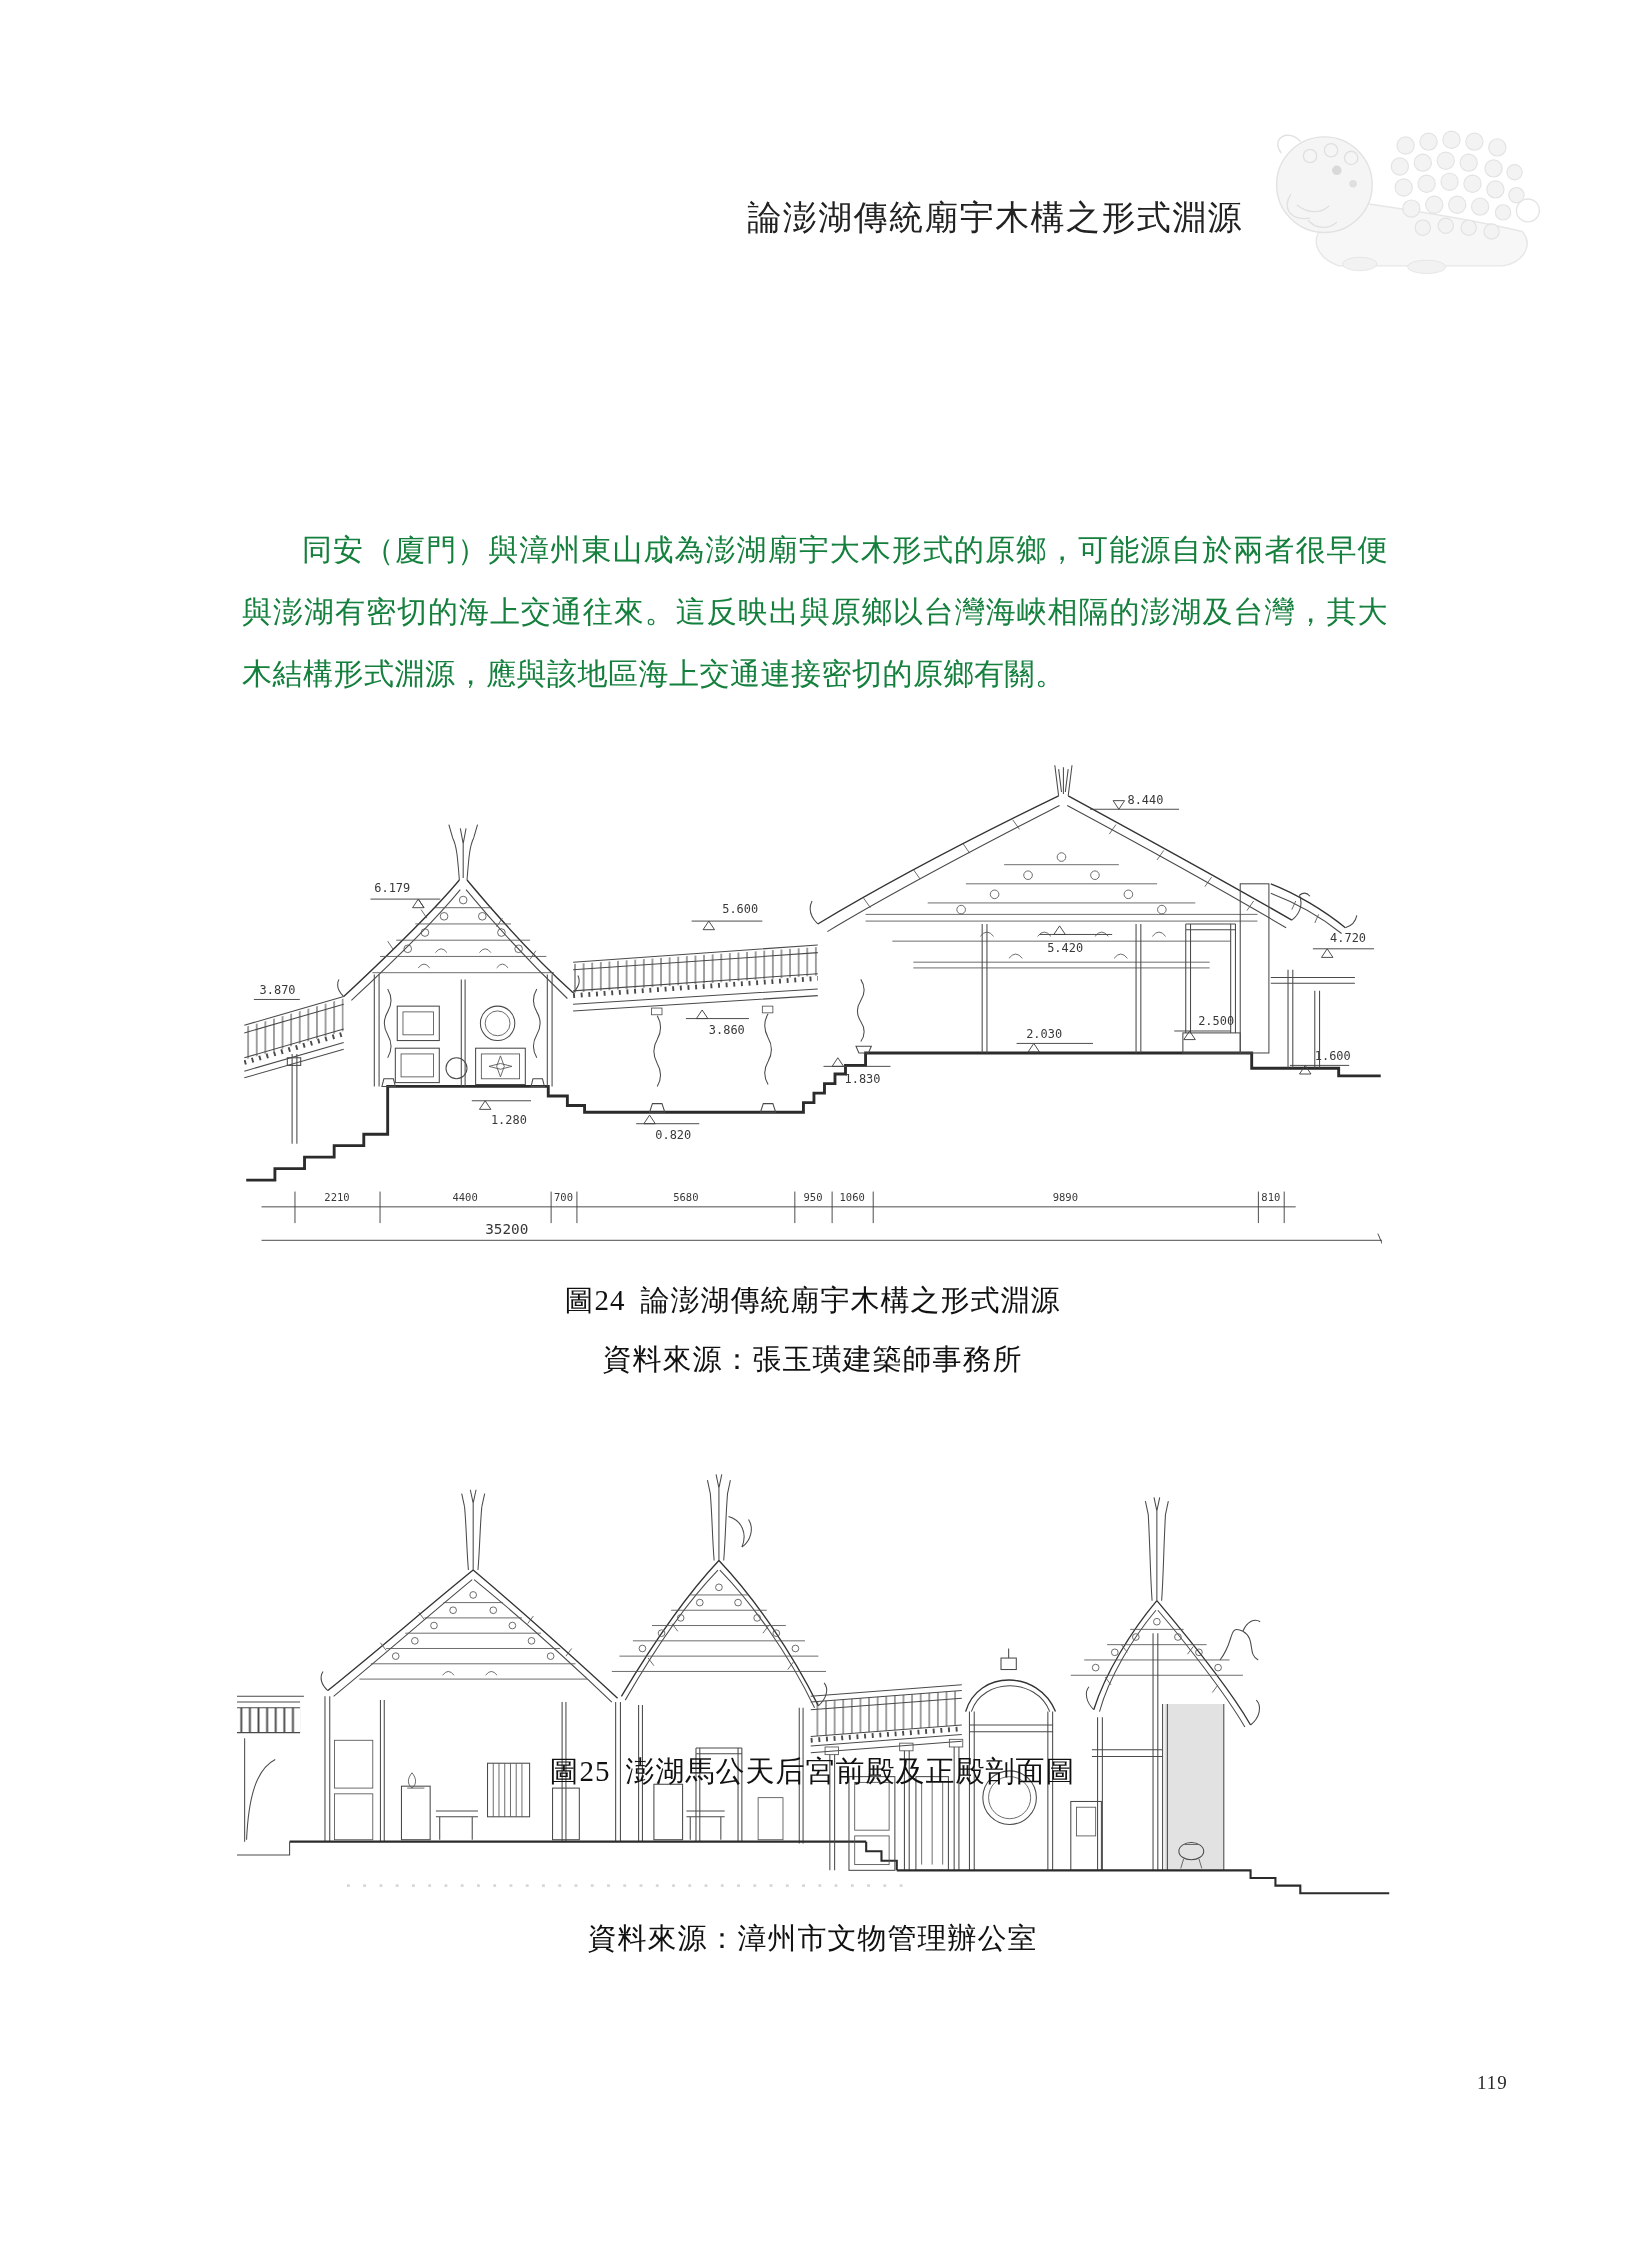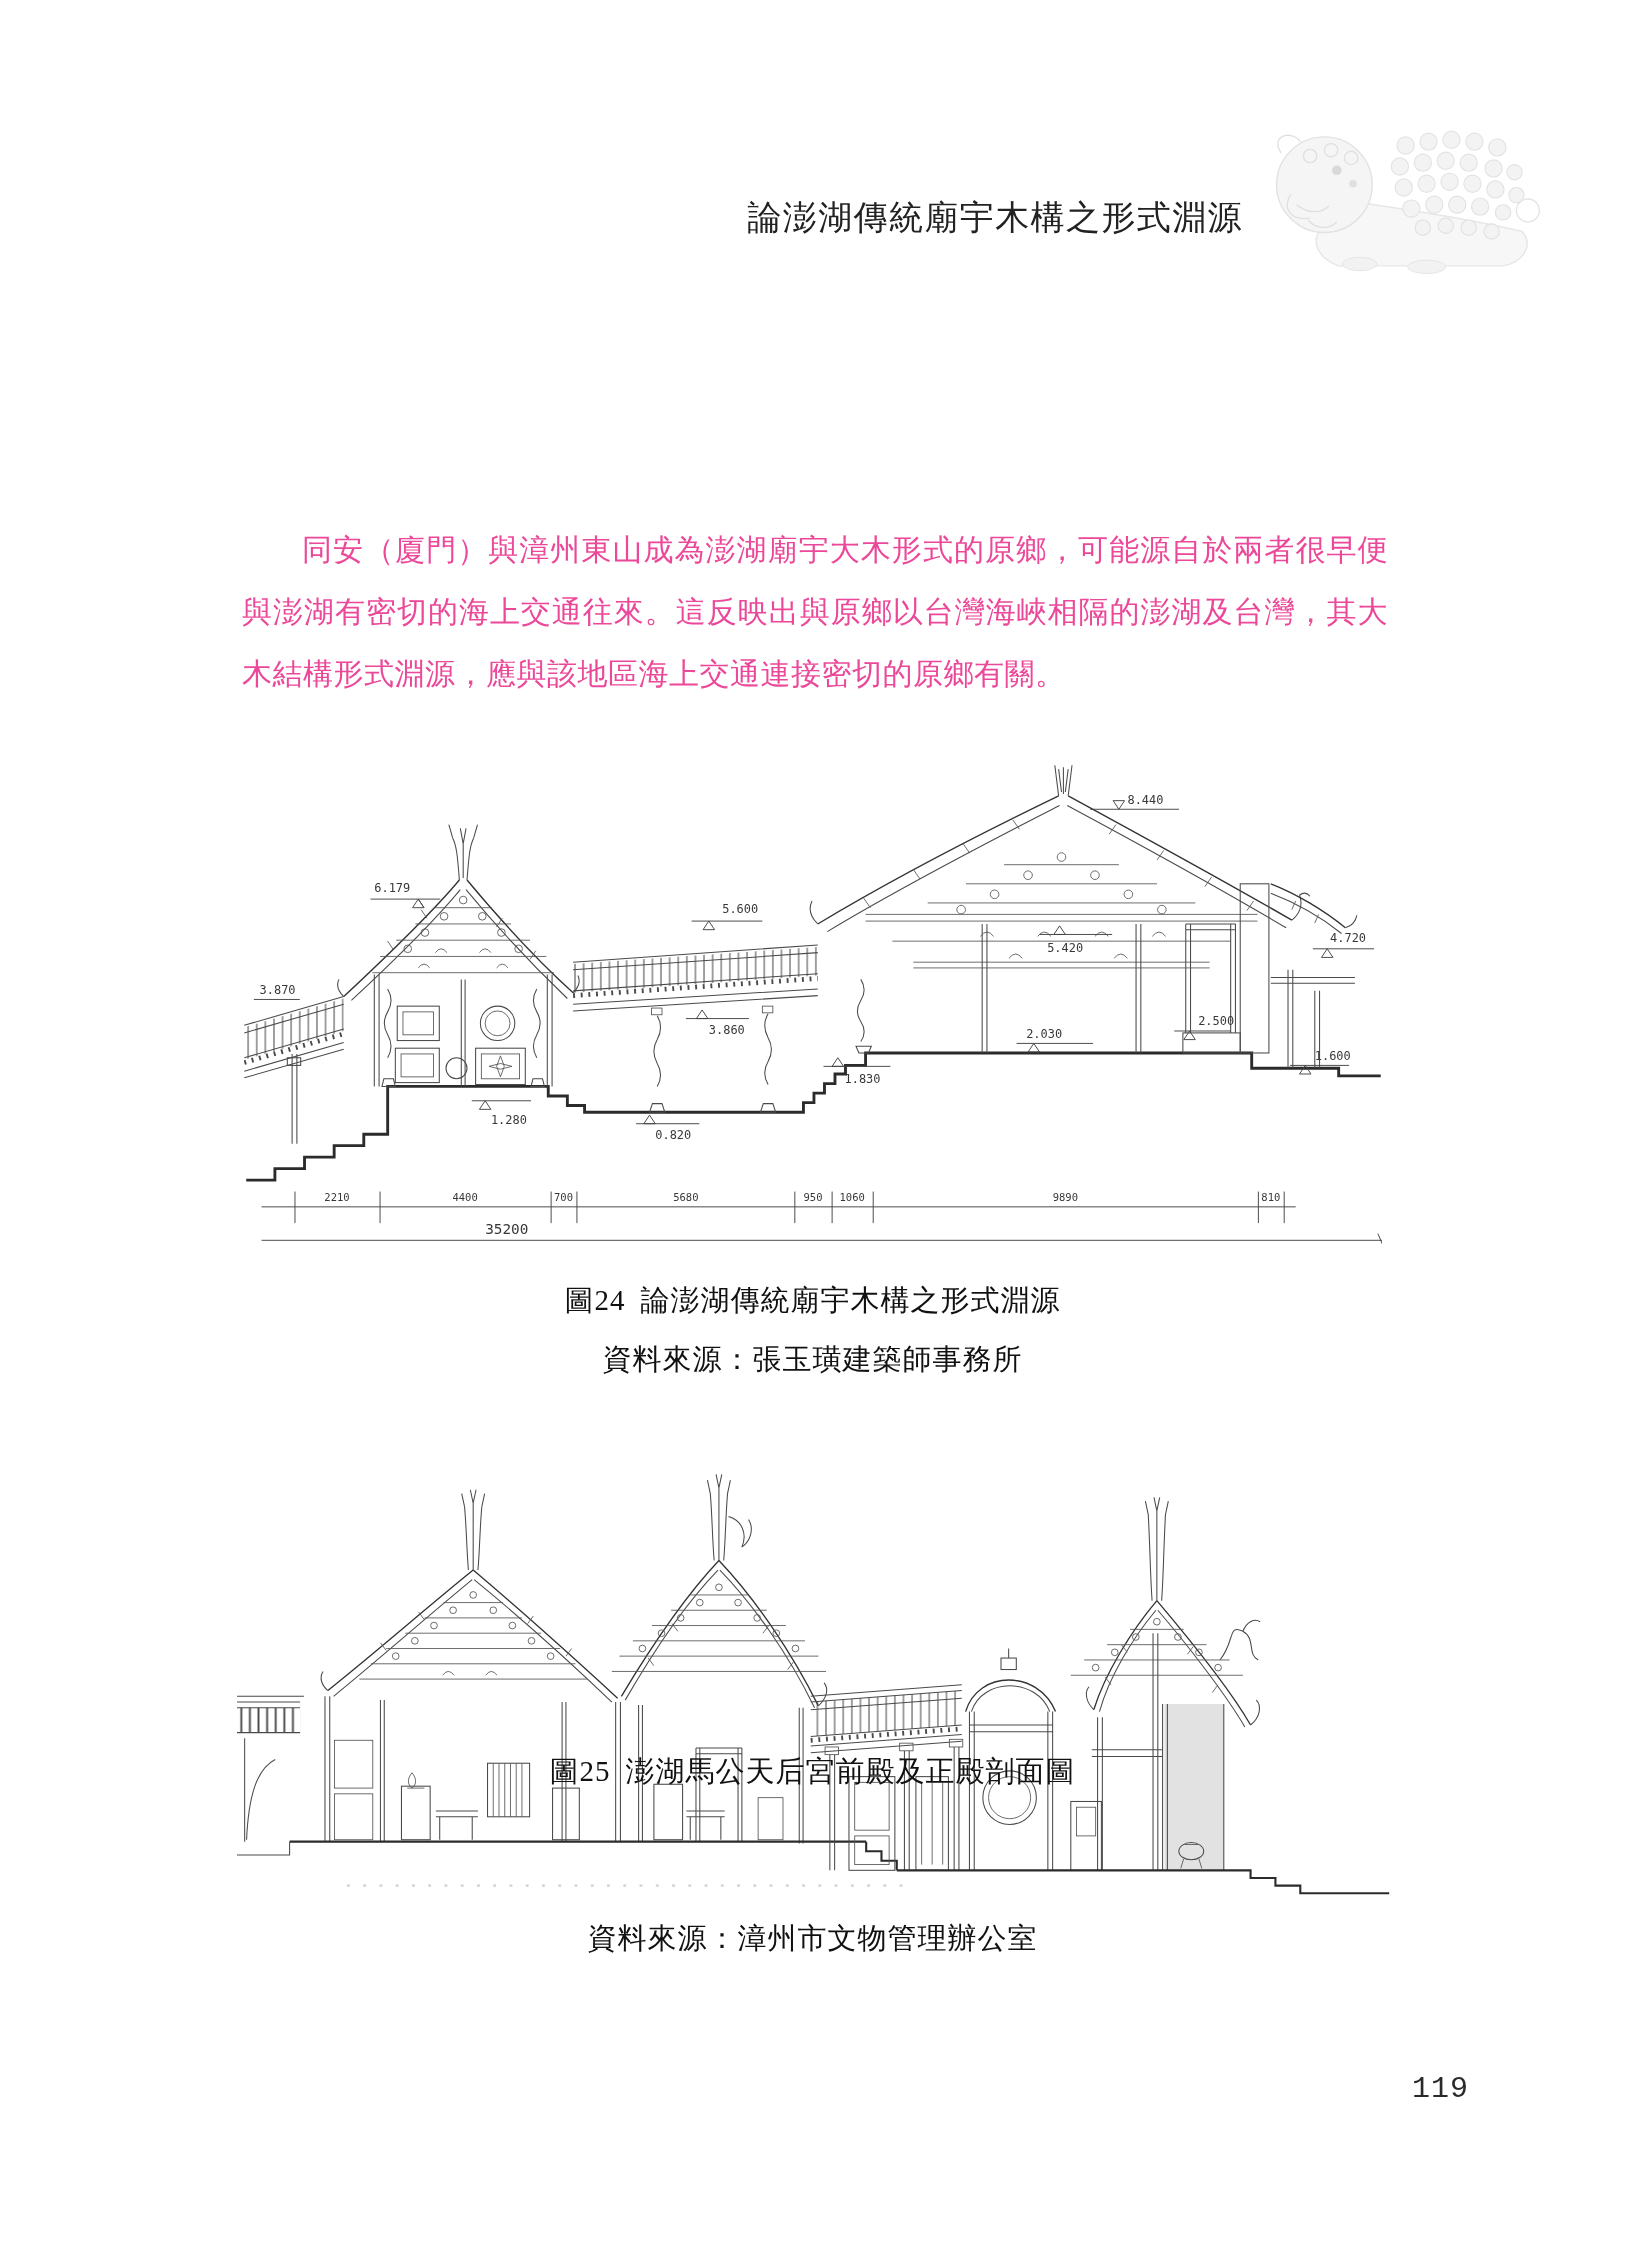--- a/index.html
+++ b/index.html
@@ -9,31 +9,31 @@
     overflow:hidden;
   }
   .abs{position:absolute;}
   .running-head{
     top:195px;right:382px;font-size:34px;letter-spacing:1.4px;color:#222;
   }
   .lion{left:1224px;top:113px;width:325px;height:172px;}
   .body-par{
     left:242px;top:519px;width:1146px;
     font-size:30px;line-height:62px;letter-spacing:0.5px;
-    text-align:justify;text-indent:60px;color:#ec4899;
+    text-align:justify;text-indent:60px;color:#15803d;
   }
   .fig-svg{left:244px;}
   .cap-row{
     left:239px;width:1147px;text-align:center;font-size:29px;color:#111;
     letter-spacing:1px;
   }
   .cap-num{margin-right:15px;}
   .page-num{
-    left:1412px;top:2072px;font-size:30px;color:#2a2a2a;
-    font-family:Liberation Mono, monospace;letter-spacing:1px;
+    left:1477px;top:2072px;font-size:19px;color:#2a2a2a;
+    font-family:Liberation Serif, serif;letter-spacing:1px;
   }
   svg text{font-family:"DejaVu Sans Mono","Liberation Mono",monospace;fill:#383838;}
   .dimtxt{font-size:11px;}
   .elevtxt{font-size:12.5px;}
   .tottxt{font-size:15px;}
   .ln{stroke:#4a4a4a;stroke-width:1.1;fill:none;}
   .ln2{stroke:#333;stroke-width:1.4;fill:none;}
   .bold{stroke:#2b2b2b;stroke-width:3;fill:none;}
   .thin{stroke:#555;stroke-width:.9;fill:none;}
   .mk{stroke:#444;stroke-width:1;fill:none;}

